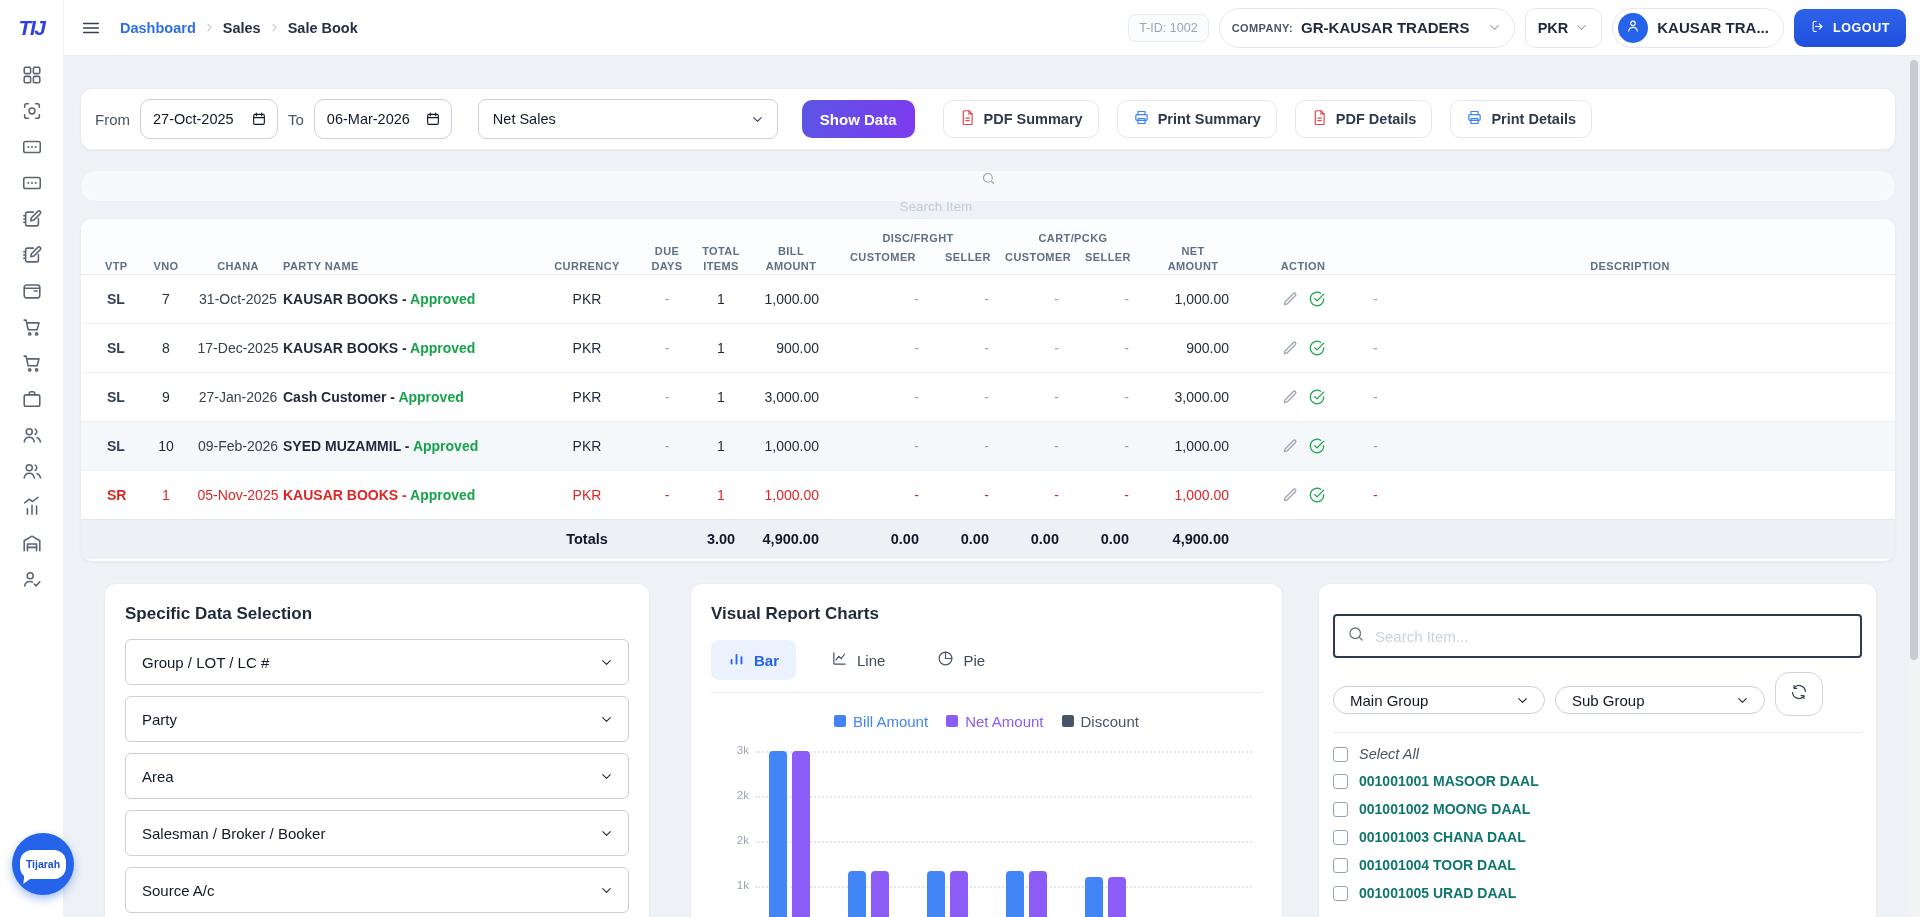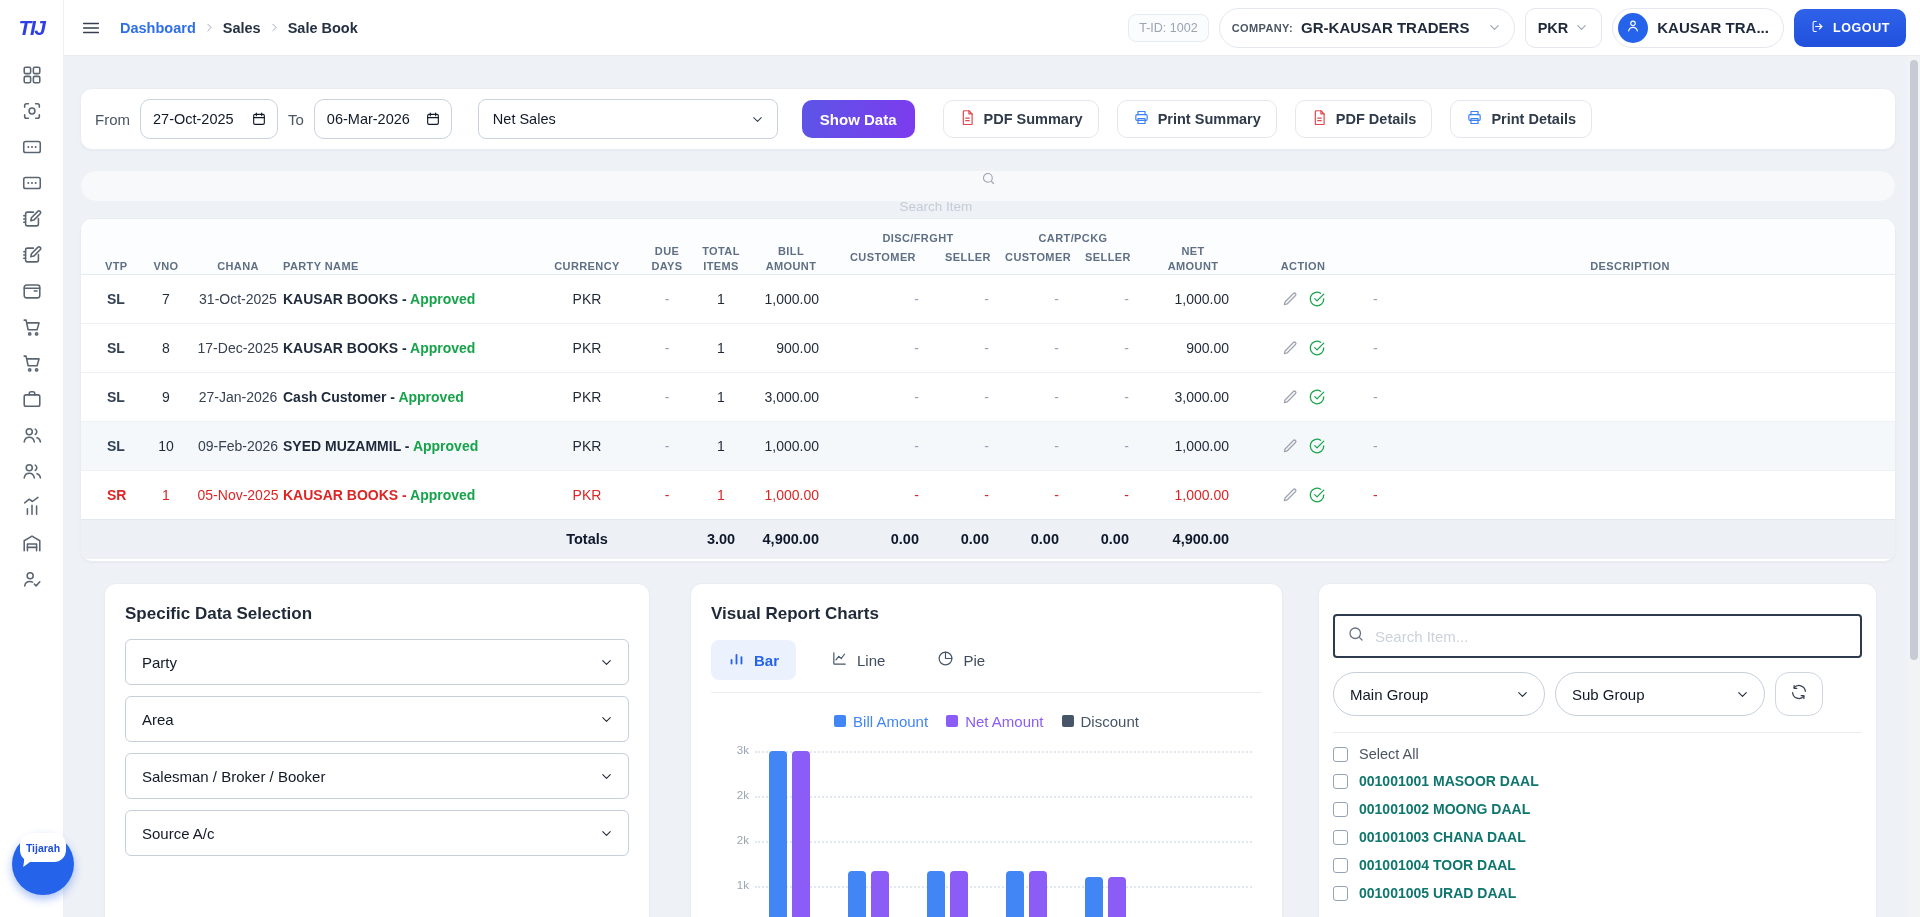--- a/index.html
+++ b/index.html
@@ -115,36 +115,36 @@
   .gridline { position:absolute; left:0; right:10px; border-top:2px dotted #e2e8f0; }
   .bar-group { position:absolute; bottom:0; display:flex; align-items:flex-end; gap:5px; }
   .bar { width:18px; border-radius:4px 4px 0 0; }
 
   .card-items { left:1318px; top:583px; width:559px; height:400px; padding:14px; }
   .item-search { display:flex; align-items:center; gap:10px; height:44px; border:2px solid #2e3a4d; border-radius:4px; margin-top:16px; padding:0 12px; }
   .item-search svg { width:18px; height:18px; color:#6b7280; }
   .item-search input { border:none; outline:none; flex:1; font-size:15px; color:#334155; font-family:"Liberation Sans",sans-serif; }
   .item-search input::placeholder { color:#cbd2da; }
   .group-row { display:flex; align-items:center; gap:10px; margin-top:14px; }
-  .group-select { flex:none; width:212px; height:44px; border:1px solid #c6cfda; border-radius:22px; display:flex; align-items:center; justify-content:space-between; padding:0 14px 0 16px; font-size:15px; color:#111827; cursor:pointer; }
+  .group-select { flex:none; width:212px; height:28px; border:1px solid #c6cfda; border-radius:22px; display:flex; align-items:center; justify-content:space-between; padding:0 14px 0 16px; font-size:15px; color:#111827; cursor:pointer;margin-top:12px; }
   .group-select .chev { color:#1f2937; }
   .refresh-btn { width:48px; height:44px; border:1px solid #cfd6df; border-radius:14px; display:flex; align-items:center; justify-content:center; color:#374151; cursor:pointer; }
   .refresh-btn svg { width:18px; height:18px; }
   .items-divider { border-top:1px solid #e9edf2; margin-top:16px; }
   .check-list { margin-top:8px; }
   .check-row { display:flex; align-items:center; gap:11px; height:28px; }
   .check-row.first { height:26px; }
   .checkbox { width:15px; height:15px; border:1.5px solid #94a3b8; border-radius:3px; background:#fff; flex:none; cursor:pointer; }
   .check-label { font-size:14px; font-weight:700; color:#0f766e; }
-  .check-label.muted { font-size:14.5px; font-weight:400; color:#4b5563; }
+  .check-label.muted { font-size:14.5px; font-weight:400; color:#4b5563;font-style:italic; }
 
   
   .scrollbar { position:absolute; right:0; top:56px; width:12px; height:861px; background:#f2f3f5; z-index:6; }
   .scroll-thumb { position:absolute; left:2px; top:4px; width:8px; height:600px; border-radius:4px; background:#c7ccd4; }
-  .chat-fab { position:absolute; left:12px; top:833px; width:62px; height:62px; border-radius:50%; background:#2563eb; box-shadow:0 4px 10px rgba(37,99,235,.4); z-index:10; display:flex; align-items:flex-start; justify-content:center; cursor:pointer; }
+  .chat-fab { position:absolute; left:12px; top:833px; width:62px; height:62px; border-radius:50%; background:#2563eb; box-shadow:0 4px 10px rgba(37,99,235,.4); z-index:10; display:flex; align-items:center; justify-content:center; cursor:pointer; }
   .chat-bubble { position:relative; width:46px; height:29px; background:#fff; border-radius:12px; display:flex; align-items:center; justify-content:center; font-size:10.5px; font-weight:700; color:#1d4ed8; }
   .chat-bubble:after { content:""; position:absolute; left:4px; bottom:-6px; border:6px solid transparent; border-top-color:#fff; border-left-color:#fff; transform:rotate(8deg); }
 </style>
 </head>
 <body>
 
 <div class="page">
 
   <div class="sidebar">
     <div class="logo">TIJ</div>
@@ -540,20 +540,26 @@
             <td></td>
         </tr>
       </tfoot>
     </table>
   </div>
 
   <div class="card card-specific">
     <div class="panel-title">Specific Data Selection</div>
     <div id="specific-selects">
         <div class="fake-select">
+          <span>Group / LOT / LC #</span>
+          <span class="chev"><svg viewBox="0 0 24 24" fill="none" stroke="currentColor" stroke-width="1.7" stroke-linecap="round" stroke-linejoin="round">
+              <path d="M6 9l6 6 6-6"></path>
+            </svg></span>
+        </div>
+        <div class="fake-select">
           <span>Party</span>
           <span class="chev"><svg viewBox="0 0 24 24" fill="none" stroke="currentColor" stroke-width="1.7" stroke-linecap="round" stroke-linejoin="round">
               <path d="M6 9l6 6 6-6"></path>
             </svg></span>
         </div>
         <div class="fake-select">
           <span>Area</span>
           <span class="chev"><svg viewBox="0 0 24 24" fill="none" stroke="currentColor" stroke-width="1.7" stroke-linecap="round" stroke-linejoin="round">
               <path d="M6 9l6 6 6-6"></path>
             </svg></span>

